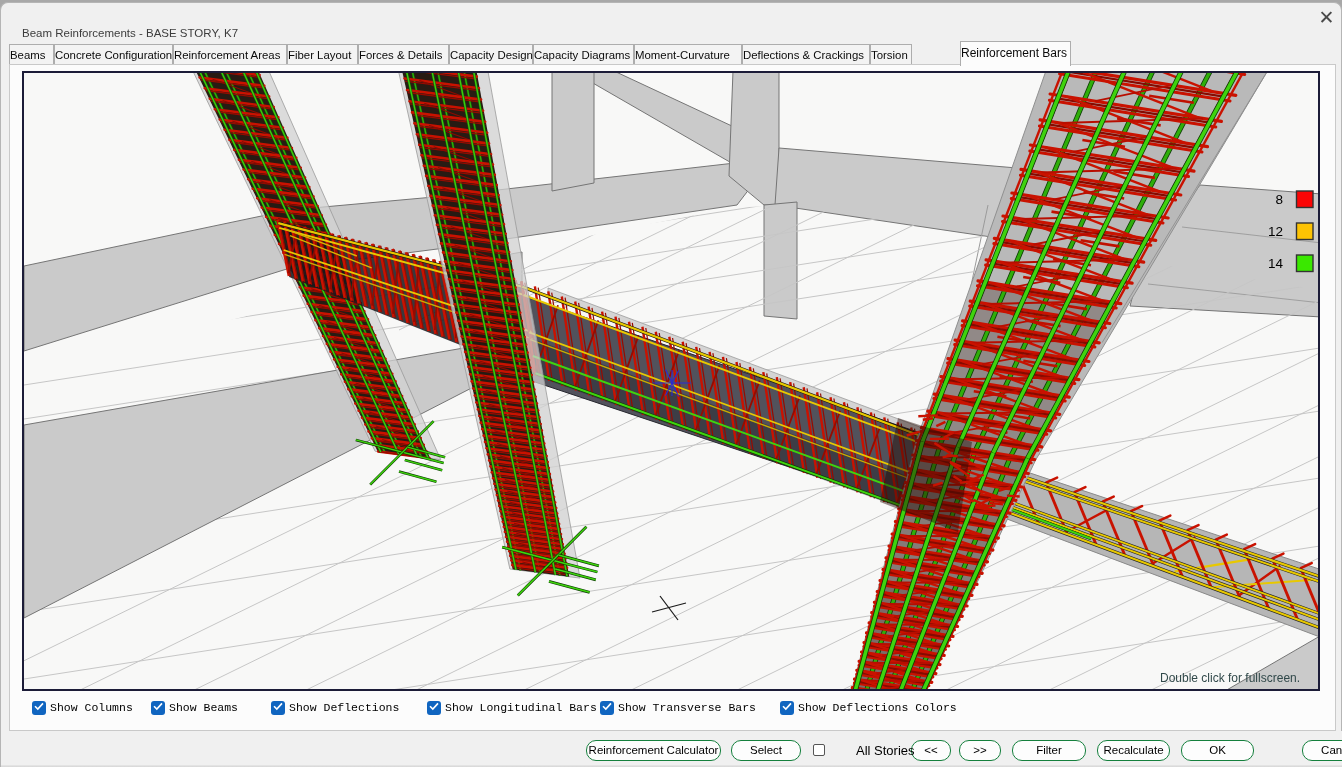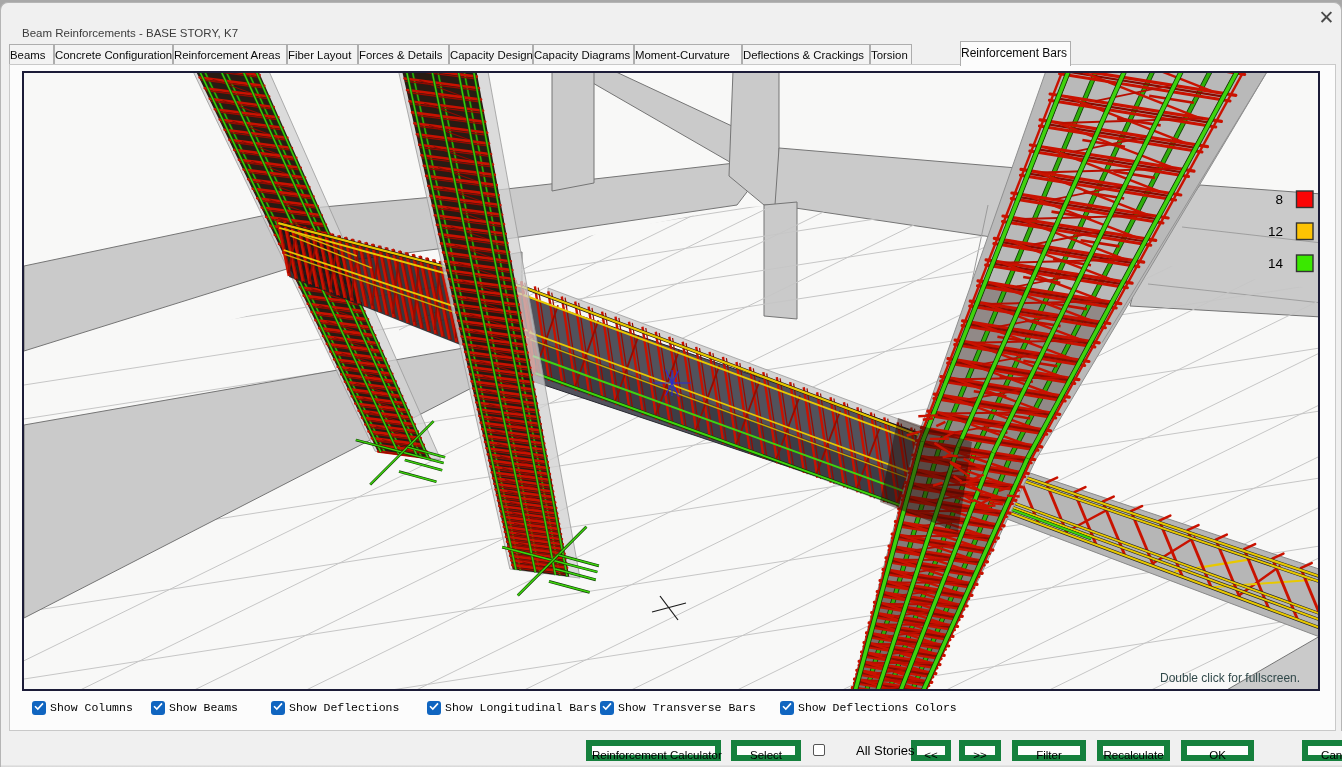--- a/index.html
+++ b/index.html
@@ -14,22 +14,22 @@
 .tab.active {top:0;height:25px;background:#fcfcfc;z-index:3;line-height:23px;font-size:12px;margin-left:48px;}
 #page {position:absolute;left:8px;top:61px;width:1327px;height:667px;background:#fcfcfc;
   border:1px solid #c9c9c9;}
 #vp {position:absolute;left:12px;top:6px;width:1298px;height:620px;border:2px solid #1c1c38;
   background:#f7f7f6;}
 .cb {position:absolute;top:633px;height:16px;white-space:nowrap;}
 .box {display:inline-block;width:14px;height:14px;background:#1065c0;border-radius:3px;
   vertical-align:middle;text-align:center;line-height:10px;}
 .cl {font-size:11.5px;color:#000;vertical-align:middle;margin-left:4px;font-family:Liberation Mono, monospace;}
 #footer {position:absolute;left:0;top:728px;width:1342px;height:39px;background:#f0f0f0;}
-.btn {position:absolute;top:9px;height:21px;background:#fdfdfd;border:6px solid #15803d;
-  border-radius:0;font-size:11.5px;text-align:center;line-height:19px;color:#000;white-space:nowrap;}
+.btn {position:absolute;top:9px;height:21px;background:#fdfdfd;border:1px solid #15803d;
+  border-radius:10px;font-size:11.5px;text-align:center;line-height:19px;color:#000;white-space:nowrap;}
 #allst {position:absolute;left:812px;top:13px;width:12px;height:12px;background:#fff;
   border:1px solid #555;border-radius:2px;}
 #allstl {position:absolute;left:827px;top:12px;font-size:13px;color:#000;margin-left:28px;}
 #botline {position:absolute;left:0;top:762px;width:1342px;height:5px;background:linear-gradient(#e8e8e8,#b9b9b9);}
 </style></head><body>
 <div id="win">
  <div id="title">Beam Reinforcements - BASE STORY, K7</div>
  <div id="closex">✕</div>
  <div id="tabs">
       <div class="tab" style="left:8px;width:45px">Beams</div>

